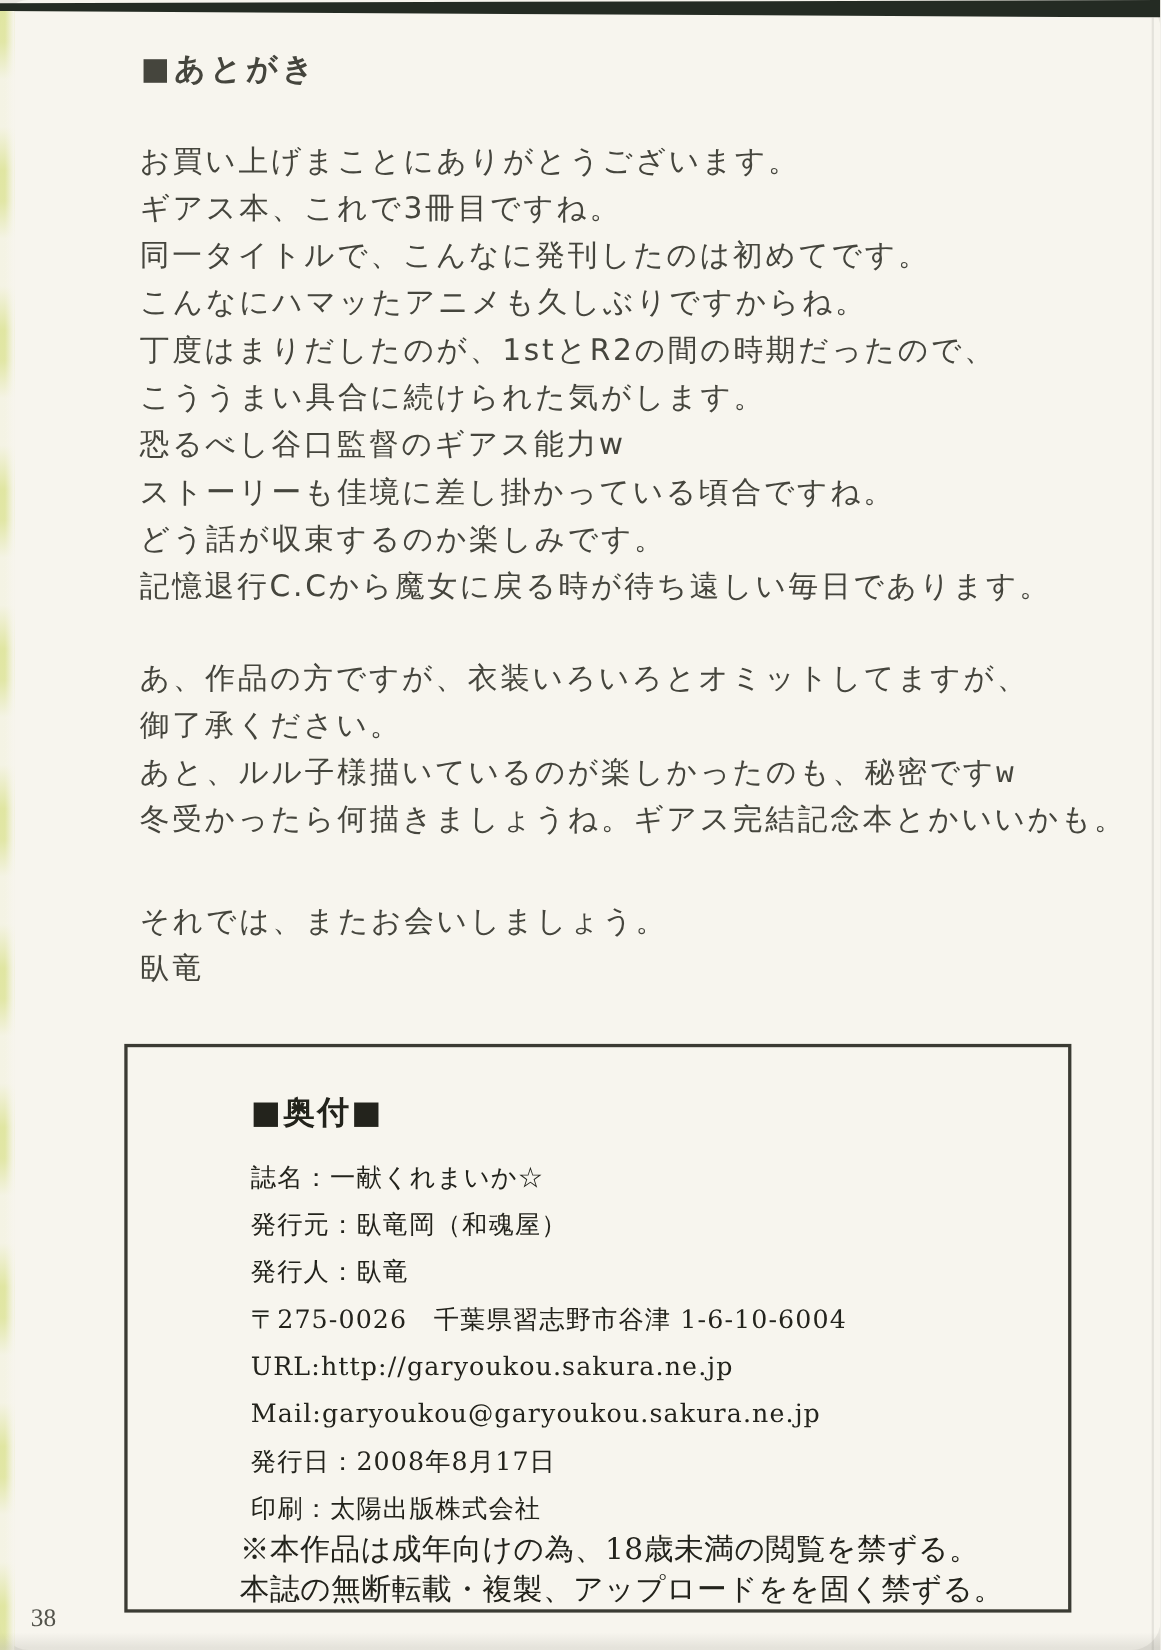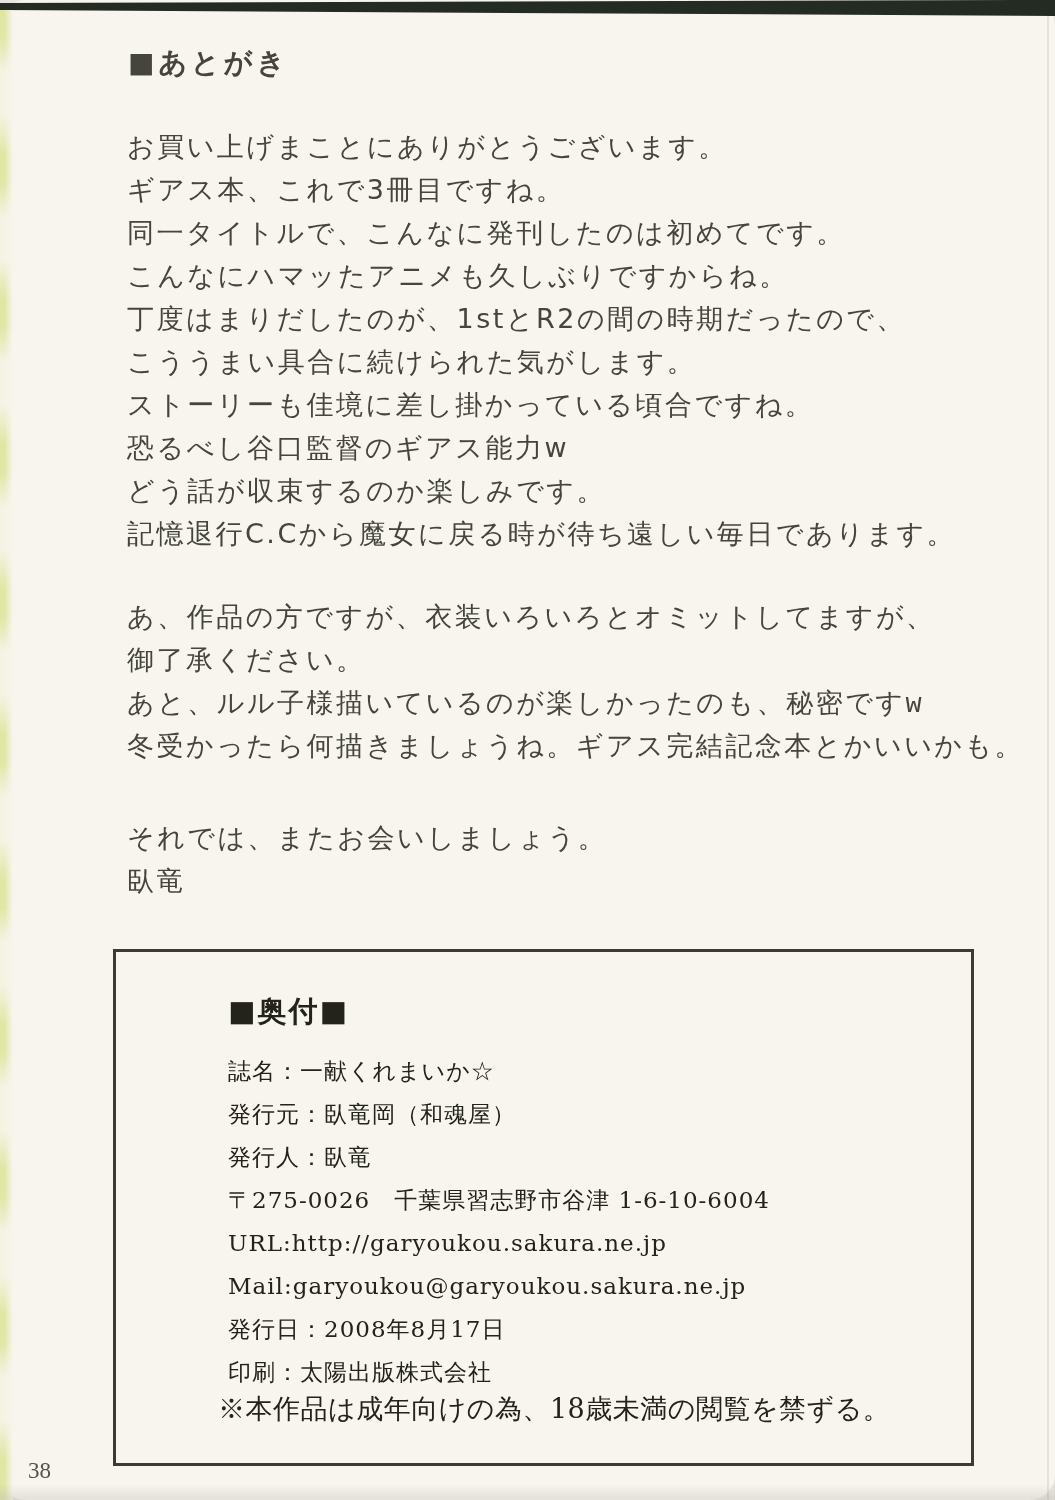--- a/index.html
+++ b/index.html
@@ -108,22 +108,22 @@
 
   <div class="afterword-heading handwritten">■あとがき</div>
 
   <div class="para handwritten" id="para1">
     <div class="line">お買い上げまことにありがとうございます。</div>
     <div class="line">ギアス本、これで3冊目ですね。</div>
     <div class="line">同一タイトルで、こんなに発刊したのは初めてです。</div>
     <div class="line">こんなにハマッたアニメも久しぶりですからね。</div>
     <div class="line">丁度はまりだしたのが、1stとR2の間の時期だったので、</div>
     <div class="line">こううまい具合に続けられた気がします。</div>
+    <div class="line">恐るべし谷口監督のギアス能力w</div>
     <div class="line">ストーリーも佳境に差し掛かっている頃合ですね。</div>
-    <div class="line">恐るべし谷口監督のギアス能力w</div>
     <div class="line">どう話が収束するのか楽しみです。</div>
     <div class="line">記憶退行C.Cから魔女に戻る時が待ち遠しい毎日であります。</div>
   </div>
 
   <div class="para handwritten" id="para2">
     <div class="line">あ、作品の方ですが、衣装いろいろとオミットしてますが、</div>
     <div class="line">御了承ください。</div>
     <div class="line">あと、ルル子様描いているのが楽しかったのも、秘密ですw</div>
     <div class="line">冬受かったら何描きましょうね。ギアス完結記念本とかいいかも。</div>
   </div>
@@ -139,19 +139,20 @@
       <div class="colophon-line">誌名：一献くれまいか☆</div>
       <div class="colophon-line">発行元：臥竜岡（和魂屋）</div>
       <div class="colophon-line">発行人：臥竜</div>
       <div class="colophon-line">〒275-0026　千葉県習志野市谷津 1-6-10-6004</div>
       <div class="colophon-line">URL:http://garyoukou.sakura.ne.jp</div>
       <div class="colophon-line">Mail:garyoukou@garyoukou.sakura.ne.jp</div>
       <div class="colophon-line">発行日：2008年8月17日</div>
       <div class="colophon-line">印刷：太陽出版株式会社</div>
       <div class="notices">
         <div class="colophon-notice">※本作品は成年向けの為、18歳未満の閲覧を禁ずる。</div>
+        <div class="colophon-notice">本誌の無断転載・複製、アップロードをを固く禁ずる。</div>
       </div>
     </div>
   </div>
 
   <div class="page-number">38</div>
 
 </div>
 
 </body></html>

